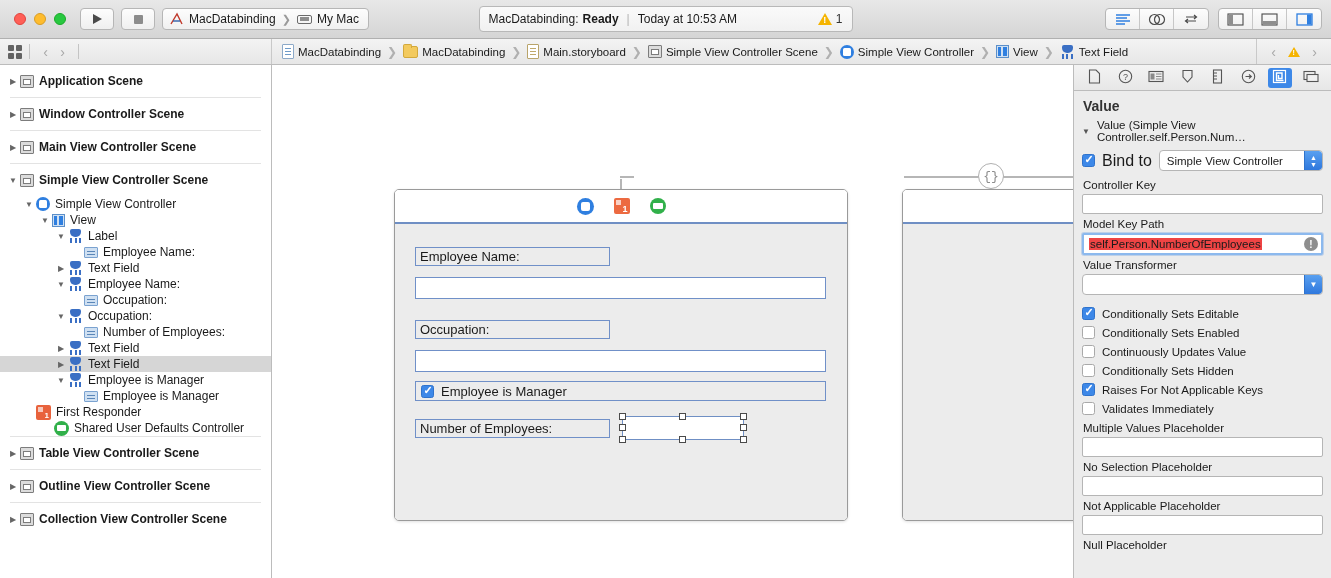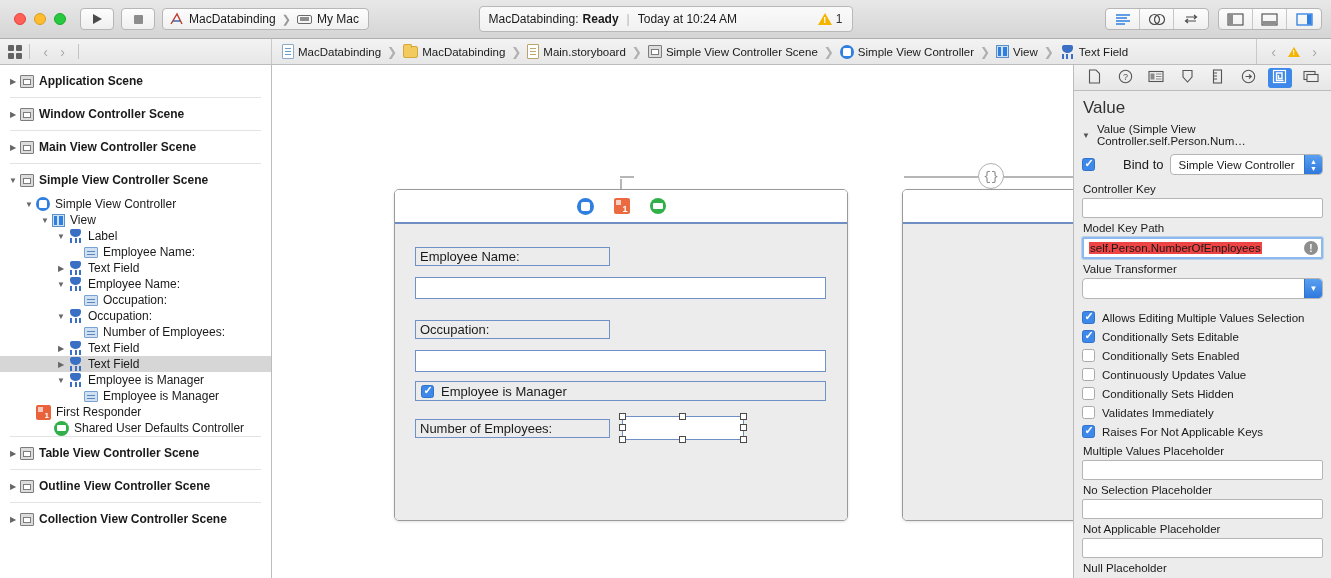--- a/index.html
+++ b/index.html
@@ -201,25 +201,25 @@
     height: 26px; min-height: 26px;
     background: linear-gradient(to bottom,#f3f3f3,#e7e7e7);
     border-bottom: 1px solid #bcbcbc;
     display: flex; align-items: center; justify-content: space-around;
     padding: 0 5px;
   }
   .insp-tab { width: 24px; height: 20px; display: flex; align-items: center; justify-content: center; border-radius: 3px; }
   .insp-tab.active { background: #3d88e8; }
   .insp-body { flex: 1; padding: 7px 8px 0 8px; overflow: hidden; }
 
-  .sec-title { font-size: 17px; font-weight: normal; color: #333; margin: 0 0 5px 1px; }
+  .sec-title { font-size: 14px; font-weight: bold; color: #333; margin: 0 0 5px 1px; }
   .disc-row { display: flex; align-items: center; gap: 7px; font-size: 11.5px; margin-bottom: 7px; color: #1a1a1a; }
   .disc-tri { color: #555; font-size: 8px; }
   .bind-row { display: flex; align-items: center; gap: 7px; margin-bottom: 8px; }
-  .bind-label { font-size: 13px; margin-left: 21px; }
+  .bind-label { font-size: 16px; }
   .popup {
     flex: 1; height: 21px; background: #fff;
     border: 1px solid #b5b5b5; border-radius: 4px;
     display: flex; align-items: center; padding-left: 7px;
     font-size: 11.5px; position: relative; overflow: hidden;
   }
   .popup .stepper {
     position: absolute; right: 0; top: 0; bottom: 0; width: 18px;
     background: linear-gradient(to bottom,#59a0f0,#2f78dd);
     border-left: 1px solid #2f73cc;
@@ -288,21 +288,21 @@
       <span>MacDatabinding</span>
       <span class="chev">❯</span>
       <span class="mac-ico"></span>
       <span>My Mac</span>
     </div>
 
     <div class="status-bar">
       <span>MacDatabinding:</span>
       <span style="font-weight:bold;margin-left:4px">Ready</span>
       <span class="status-sep">|</span>
-      <span>Today at 10:24 AM</span>
+      <span>Today at 10:53 AM</span>
       <span class="warn-wrap">
         <span class="warn-tri"></span>
         <span class="warn-count">1</span>
       </span>
     </div>
 
     <div class="tb-right">
       <div class="seg-group">
         <div class="seg">
           <svg width="16" height="12" viewBox="0 0 16 12">
@@ -716,45 +716,41 @@
 
         <div class="fld-label">Value Transformer</div>
         <div class="popup" style="height:21px;">
           <span></span>
           <span class="pulldown">▼</span>
         </div>
 
         <div class="cb-list" id="cb-list">
             <div class="cb-row">
               <span class="cbi on"></span>
-              <span>Allows Editing Multiple Values Selection</span>
-            </div>
-            <div class="cb-row">
-              <span class="cbi on"></span>
               <span>Conditionally Sets Editable</span>
             </div>
             <div class="cb-row">
               <span class="cbi off"></span>
               <span>Conditionally Sets Enabled</span>
             </div>
             <div class="cb-row">
               <span class="cbi off"></span>
               <span>Continuously Updates Value</span>
             </div>
             <div class="cb-row">
               <span class="cbi off"></span>
               <span>Conditionally Sets Hidden</span>
             </div>
             <div class="cb-row">
+              <span class="cbi on"></span>
+              <span>Raises For Not Applicable Keys</span>
+            </div>
+            <div class="cb-row">
               <span class="cbi off"></span>
               <span>Validates Immediately</span>
-            </div>
-            <div class="cb-row">
-              <span class="cbi on"></span>
-              <span>Raises For Not Applicable Keys</span>
             </div>
           </div>
 
         <div class="ph-group" id="ph-group">
             <div class="fld-label">Multiple Values Placeholder</div>
             <div class="txtfield">
               <span></span>
             </div>
             <div class="fld-label">No Selection Placeholder</div>
             <div class="txtfield">

